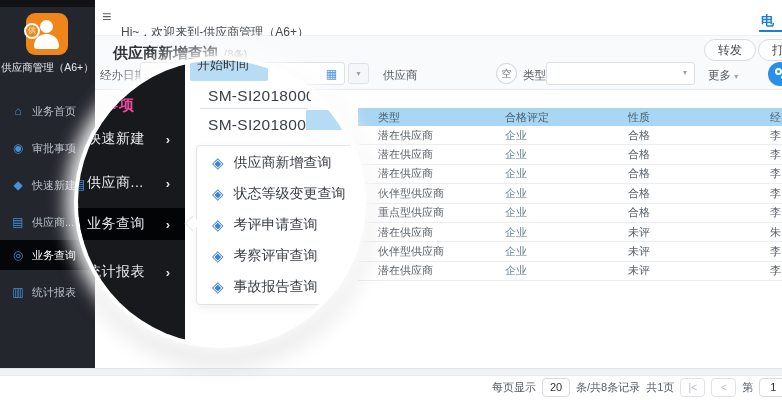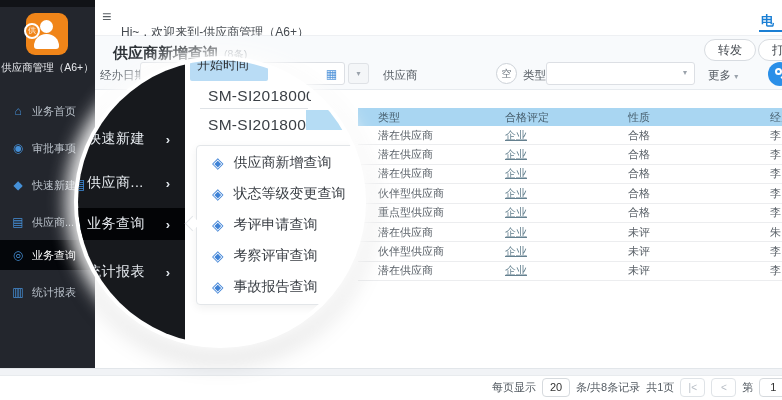--- a/index.html
+++ b/index.html
@@ -48,33 +48,33 @@
   .sel-arrow { position:absolute; right:7px; top:5px; font-size:8px; color:#9aa2ab; }
   .more-box { position:absolute; left:613px; top:32px; font-size:11.5px; color:#555c63; }
   .more-arrow { font-size:8px; color:#9aa2ab; }
   .query-btn { position:absolute; left:673px; top:26px; width:24px; height:24px; border-radius:50%; background:#2a8fe8; }
   .query-btn .qglass { position:absolute; left:7px; top:6px; width:7px; height:7px; border:2px solid #fff; border-radius:50%; }
   .query-btn .qtail { position:absolute; left:14px; top:14px; width:2px; height:5px; background:#fff; transform:rotate(-45deg); }
   
   .table { position:absolute; left:358px; top:108px; width:580px; }
   .t-head { display:grid; grid-template-columns:127px 123px 142px 188px; padding-left:20px; height:18px; align-items:center; background:#a9d6f2; font-size:11px; color:#48606f; }
   .t-row { display:grid; grid-template-columns:127px 123px 142px 188px; padding-left:20px; height:19.4px; align-items:center; background:#fff; border-bottom:1px solid #ecedef; font-size:11px; color:#5a6168; }
-  .t-row .link { color:#64808f; text-decoration:underline; }
+  .t-row .link { color:#64808f; }
   
   .bottom-strip { position:absolute; left:0; top:368px; width:782px; height:8px; background:#f1f3f6; border-top:1px solid #e2e6ea; border-bottom:1px solid #e8ebee; }
   .pagebar { position:absolute; left:0; top:376px; width:782px; height:24px; background:#fff; }
   .pag { position:absolute; left:492px; top:378px; display:flex; align-items:center; gap:6px; font-size:11px; color:#555c63; white-space:nowrap; }
   .pg-box { width:28px; height:19px; border:1px solid #d6dade; border-radius:4px; background:#fff; text-align:center; line-height:17px; font-size:11px; color:#333; }
   .pg-btn { width:25px; height:19px; border:1px solid #dfe3e7; border-radius:4px; background:#fff; text-align:center; line-height:17px; font-size:10px; color:#b6bcc4; }
   
   .magnifier { position:absolute; left:78px; top:60px; width:284px; height:284px; border-radius:50%;
     background:#fff; overflow:hidden; z-index:5;
     box-shadow:0 0 0 4px #ffffff, 0 0 18px 12px rgba(255,255,255,0.92), 0 12px 30px rgba(0,0,0,0.22); }
   .mag-side { position:absolute; left:0; top:0; width:107px; height:284px; background:#17191d; }
-  .mag-heading { position:absolute; left:25px; top:8px; font-size:15px; font-weight:bold; color:#6d28d9; letter-spacing:1px; }
+  .mag-heading { position:absolute; left:25px; top:36px; font-size:15px; font-weight:bold; color:#ec4899; letter-spacing:1px; }
   .mag-item { position:absolute; left:0; width:107px; height:30px; display:flex; align-items:center; justify-content:space-between; padding:0 15px 0 9px; }
   .mag-item .mlabel { font-size:14px; color:#e7ebf0; white-space:nowrap; letter-spacing:0.5px; }
   .mag-item .mchev { font-size:13px; color:#dfe5ea; font-weight:bold; }
   .mag-item.active { background:#030406; height:32px; }
   .mag-edge-icon { position:absolute; font-size:14px; color:#3f8cda; }
   .mag-datefrag { position:absolute; left:112px; top:0; width:78px; height:21px; background:#b9dcf5; border-radius:2px; overflow:hidden; }
   .mag-datefrag span { display:block; margin:-4px 0 16px 7px; font-size:13px; color:#2f3338; }
   .mag-num { position:absolute; left:130px; height:17px; font-size:15.5px; color:#3a3f45; letter-spacing:0.3px; white-space:nowrap; overflow:hidden; }
   .mag-line { position:absolute; left:122px; width:108px; height:1px; background:#dfe3e7; }
   .mag-bluefrag { position:absolute; left:228px; top:50px; width:60px; height:20px; background:#b5dcf4; }

